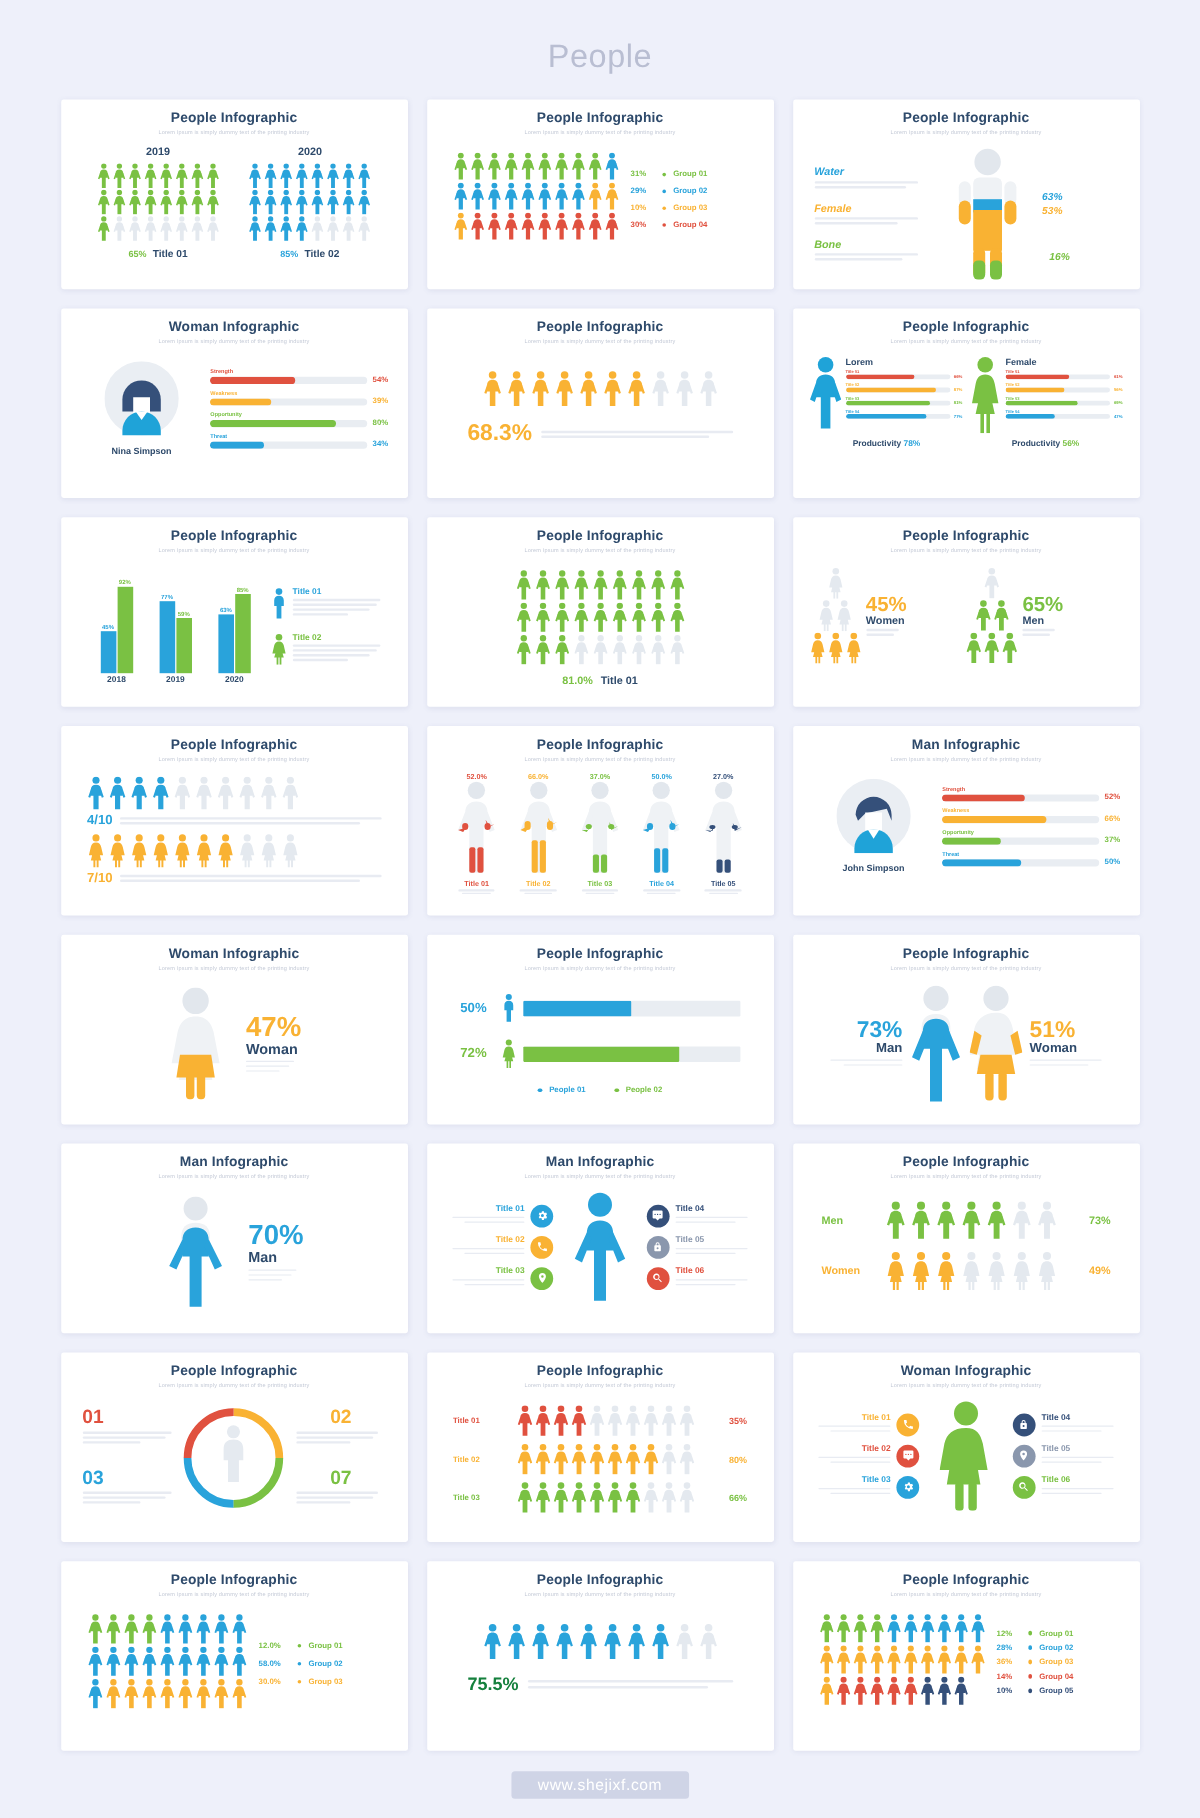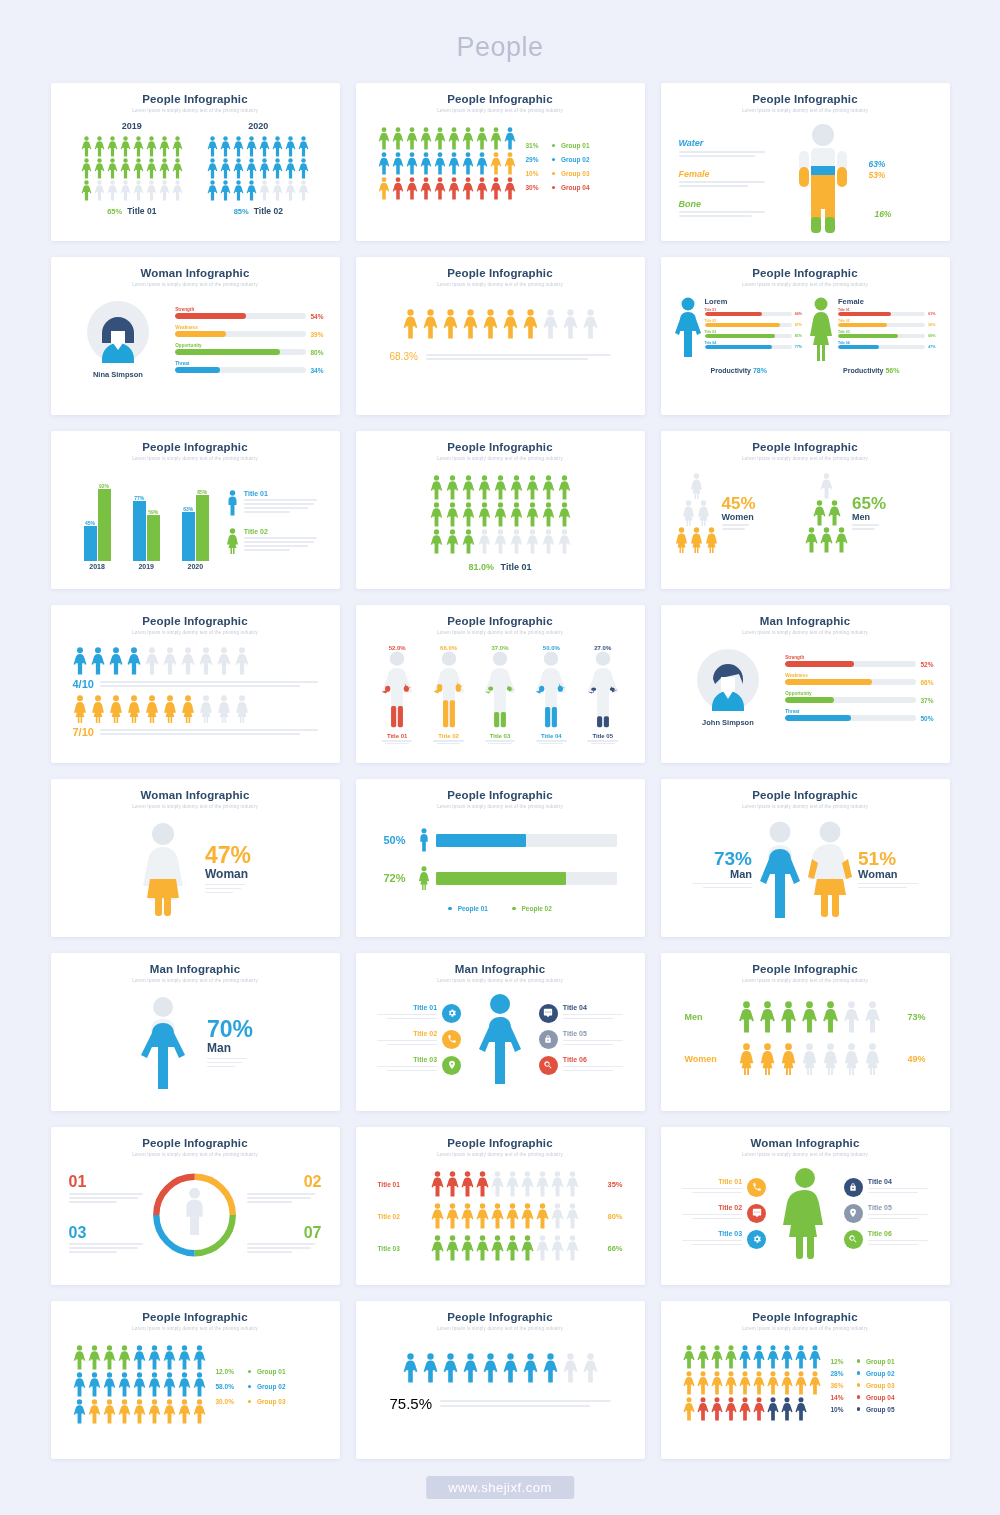--- a/index.html
+++ b/index.html
@@ -696,21 +696,21 @@
             <path d="M13 13c5 0 8 3 8 8v9h-4v21h-8V30H5v-9c0-5 3-8 8-8z" fill="#e4e9ef"></path>
             <path d="M5 20L1 32l3 1 4-11zM21 20l4 12-3 1-4-11z" fill="#e4e9ef"></path>
           </svg>
           <svg width="15" height="30" viewBox="0 0 26 52">
             <circle cx="13" cy="6" r="5.5" fill="#e4e9ef"></circle>
             <path d="M13 13c5 0 8 3 8 8v9h-4v21h-8V30H5v-9c0-5 3-8 8-8z" fill="#e4e9ef"></path>
             <path d="M5 20L1 32l3 1 4-11zM21 20l4 12-3 1-4-11z" fill="#e4e9ef"></path>
           </svg>
         </div>
       <div style="display:flex;align-items:center;gap:8px;margin-top:12px;padding:0 8px">
-        <div style="font-size:10px;font-weight:normal;color:#f9b233">68.3%</div>
+        <div style="font-size:19px;font-weight:bold;color:#f9b233">68.3%</div>
         <div style="flex:1">
           <div class="fakeline"></div>
             <div class="fakeline" style="width:88%"></div>
         </div>
       </div>
     </div>
   </div>
 
   <div class="card">
     <div class="c-title">People Infographic</div>
@@ -1697,21 +1697,21 @@
       <div style="width:36%;display:flex;justify-content:center">
         <svg width="96" height="96" viewBox="0 0 100 100">
           <circle cx="50" cy="50" r="42" fill="none" stroke="#f9b233" stroke-width="7" stroke-dasharray="66 198" transform="rotate(-90 50 50)"></circle>
           <circle cx="50" cy="50" r="42" fill="none" stroke="#7ac143" stroke-width="7" stroke-dasharray="66 198" transform="rotate(0 50 50)"></circle>
           <circle cx="50" cy="50" r="42" fill="none" stroke="#29a3db" stroke-width="7" stroke-dasharray="66 198" transform="rotate(90 50 50)"></circle>
           <circle cx="50" cy="50" r="42" fill="none" stroke="#e0513f" stroke-width="7" stroke-dasharray="66 198" transform="rotate(180 50 50)"></circle>
           <circle cx="50" cy="26" r="6" fill="#e5eaf0"></circle>
           <path d="M50 33c6 0 9 3 9 9v10h-4v20h-10V52h-4V42c0-6 3-9 9-9z" fill="#e5eaf0"></path>
         </svg>
       </div>
-      <div style="width:32%;text-align:right;padding-left:6px">
+      <div style="width:32%;text-align:center;padding-left:6px">
         <div>
           <div style="font-size:16px;font-weight:bold;color:#f9b233;line-height:1">02</div>
           <div class="fakeline sm" style="width:92%"></div>
             <div class="fakeline sm" style="width:86%"></div>
             <div class="fakeline sm" style="width:60%"></div>
         </div>
         <div style="margin-top:22px">
           <div style="font-size:16px;font-weight:bold;color:#7ac143;line-height:1">07</div>
           <div class="fakeline sm" style="width:92%"></div>
             <div class="fakeline sm" style="width:86%"></div>
@@ -2204,21 +2204,21 @@
             <path d="M13 13c5 0 8 3 8 8v9h-4v21h-8V30H5v-9c0-5 3-8 8-8z" fill="#e4e9ef"></path>
             <path d="M5 20L1 32l3 1 4-11zM21 20l4 12-3 1-4-11z" fill="#e4e9ef"></path>
           </svg>
           <svg width="15" height="30" viewBox="0 0 26 52">
             <circle cx="13" cy="6" r="5.5" fill="#e4e9ef"></circle>
             <path d="M13 13c5 0 8 3 8 8v9h-4v21h-8V30H5v-9c0-5 3-8 8-8z" fill="#e4e9ef"></path>
             <path d="M5 20L1 32l3 1 4-11zM21 20l4 12-3 1-4-11z" fill="#e4e9ef"></path>
           </svg>
         </div>
       <div style="display:flex;align-items:center;gap:8px;margin-top:12px;padding:0 8px">
-        <div style="font-size:15px;font-weight:normal;color:#000000">75.5%</div>
+        <div style="font-size:15px;font-weight:bold;color:#15803d">75.5%</div>
         <div style="flex:1">
             <div class="fakeline"></div>
             <div class="fakeline" style="width:88%"></div>
           </div>
       </div>
     </div>
   </div>
 
   <div class="card">
     <div class="c-title">People Infographic</div>

